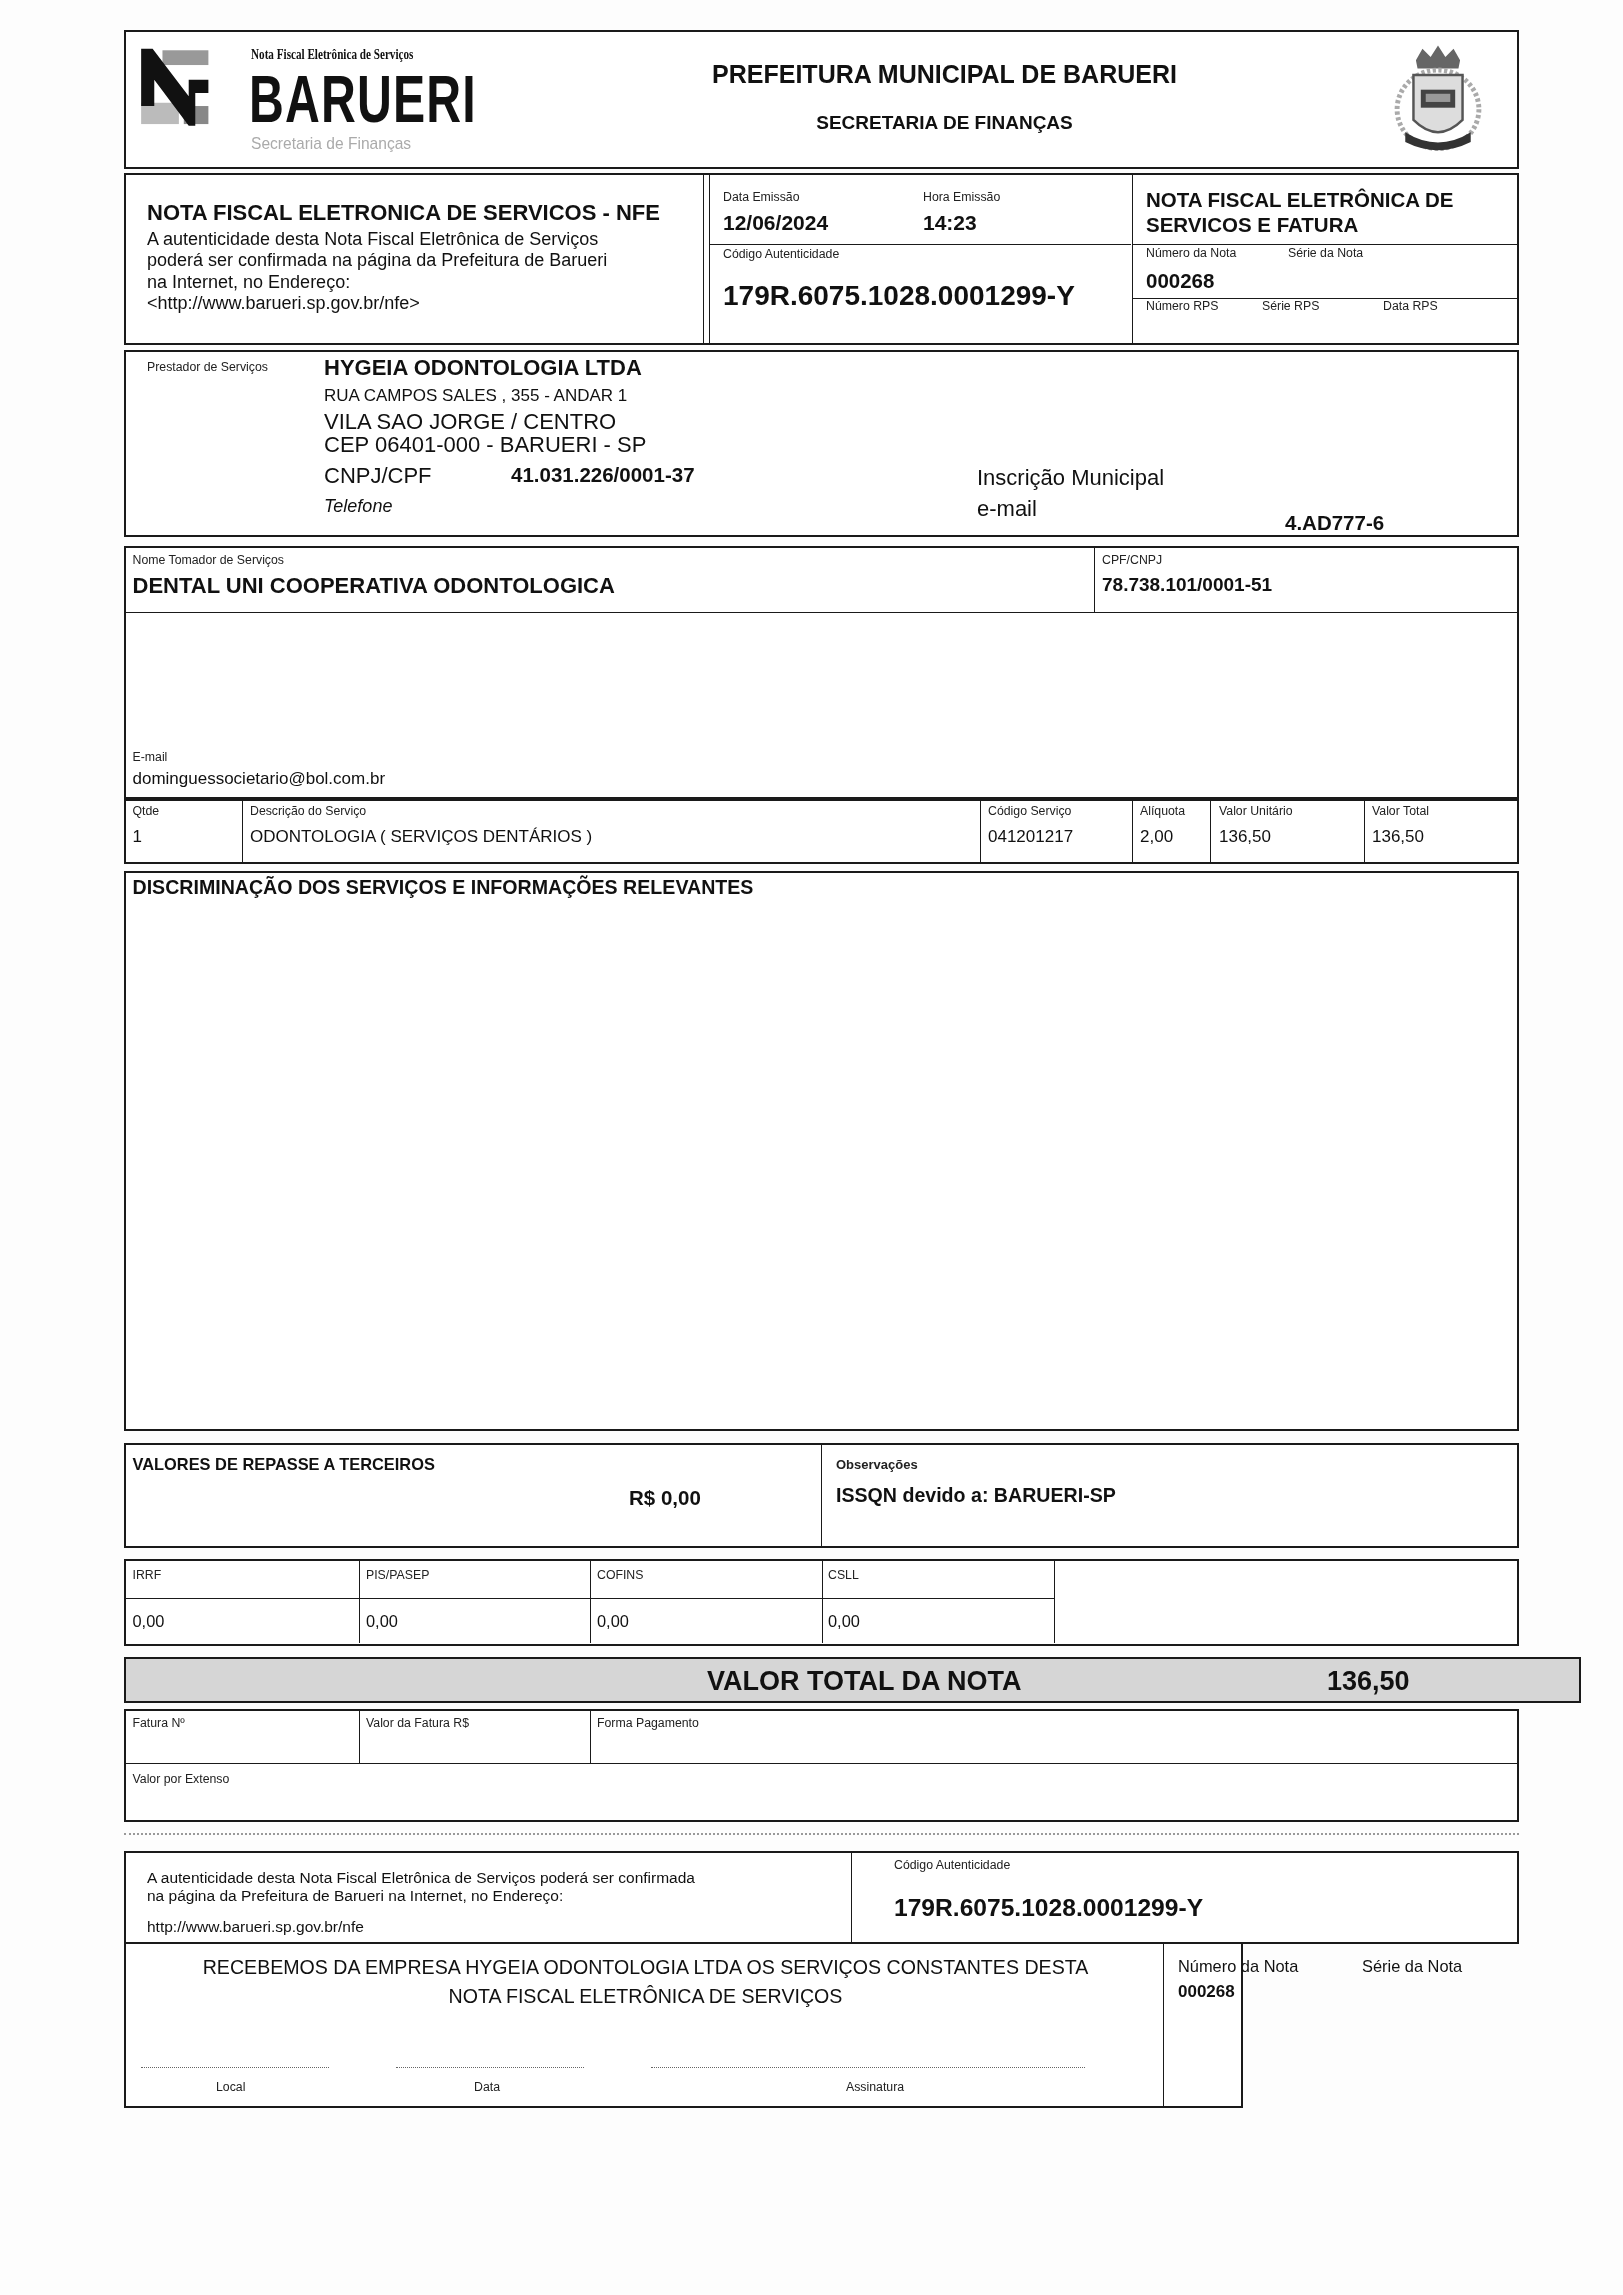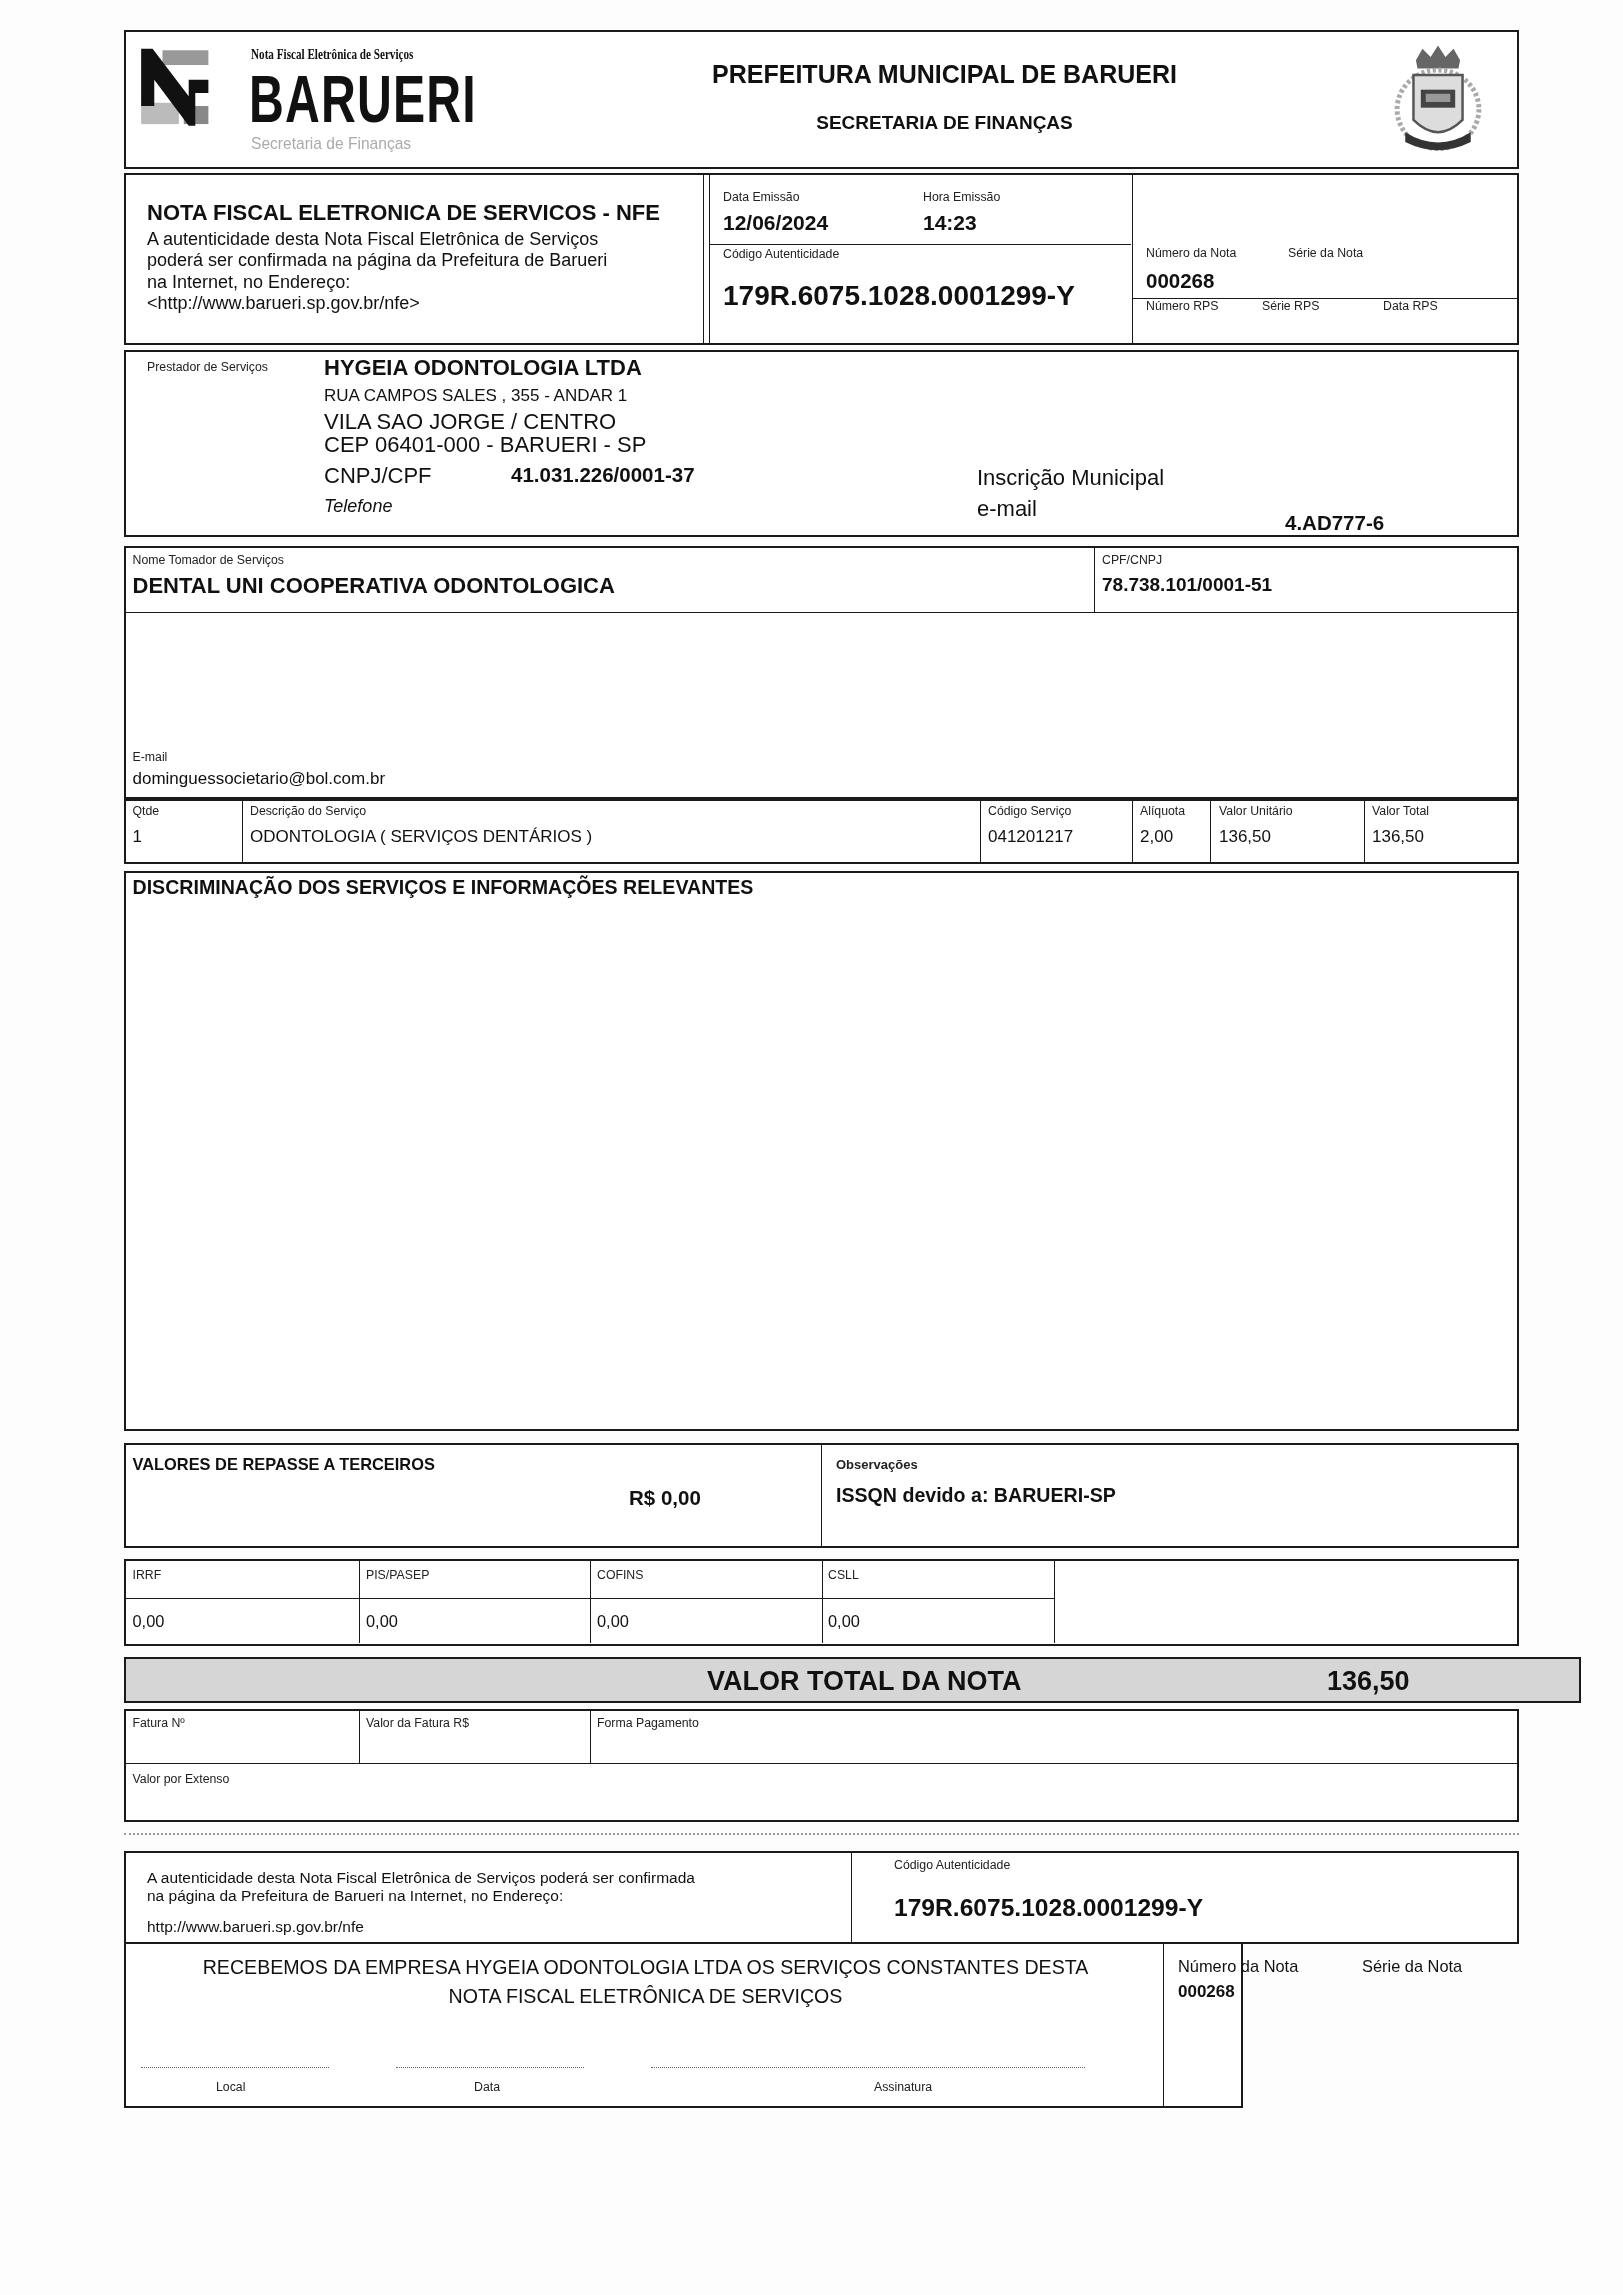--- a/index.html
+++ b/index.html
@@ -65,20 +65,24 @@
   <div class="abs" style="left:584px; top:0; width:421px; height:69px; border-bottom:1.6px solid #1a1a1a;">
     <div class="lbl" style="left:13px; top:14.7px;">Data Emissão</div>
     <div class="val b" style="left:13px; top:36px; font-size:21px;">12/06/2024</div>
     <div class="lbl" style="left:213px; top:14.7px;">Hora Emissão</div>
     <div class="val b" style="left:213px; top:36px; font-size:21px;">14:23</div>
   </div>
   <div class="lbl" style="left:597px; top:72px;">Código Autenticidade</div>
   <div class="val b" style="left:597px; top:105px; font-size:28px;">179R.6075.1028.0001299-Y</div>
 
   <div class="vline" style="left:1006px;"></div>
+  <div class="abs" style="left:1007px; top:0; right:0; height:69px; border-bottom:1.6px solid #1a1a1a;">
+    <div class="val b" style="left:13px; top:13px; font-size:20.5px;">NOTA FISCAL ELETRÔNICA DE</div>
+    <div class="val b" style="left:13px; top:38px; font-size:20.5px;">SERVICOS E FATURA</div>
+  </div>
   <div class="abs" style="left:1007px; top:69px; right:0; height:54px; border-bottom:1.6px solid #1a1a1a;">
     <div class="lbl" style="left:13px; top:1.6px;">Número da Nota</div>
     <div class="lbl" style="left:155px; top:1.6px;">Série da Nota</div>
     <div class="val b" style="left:13px; top:24.6px; font-size:20.5px;">000268</div>
   </div>
   <div class="lbl" style="left:1020px; top:124px;">Número RPS</div>
   <div class="lbl" style="left:1136px; top:124px;">Série RPS</div>
   <div class="lbl" style="left:1257px; top:124px;">Data RPS</div>
 </div>
 
@@ -188,19 +192,19 @@
 </div>
 
 <div class="box" style="left:124px; top:1942px; width:1119px; height:166px;">
   <div class="val" style="left:0; width:1039px; text-align:center; top:11.5px; font-size:19.6px;">RECEBEMOS DA EMPRESA HYGEIA ODONTOLOGIA LTDA OS SERVIÇOS CONSTANTES DESTA</div>
   <div class="val" style="left:0; width:1039px; text-align:center; top:41px; font-size:19.6px;">NOTA FISCAL ELETRÔNICA DE SERVIÇOS</div>
   <div class="sigline" style="left:14.7px; top:123px; width:188px;"></div>
   <div class="sigline" style="left:270px; top:123px; width:188px;"></div>
   <div class="sigline" style="left:525px; top:123px; width:434px;"></div>
   <div class="lbl" style="left:90px; top:136px;">Local</div>
   <div class="lbl" style="left:348px; top:136px;">Data</div>
-  <div class="lbl" style="left:748px; top:136px;text-align:center;">Assinatura</div>
+  <div class="lbl" style="left:720px; top:136px;text-align:center;">Assinatura</div>
   <div class="vline" style="left:1037px;"></div>
   <div class="val" style="left:1052px; top:13px; font-size:16.4px;">Número da Nota</div>
   <div class="val" style="left:1236px; top:13px; font-size:16.4px;">Série da Nota</div>
   <div class="val b" style="left:1052px; top:38px; font-size:17px;">000268</div>
 </div>
 
 
 </body></html>

